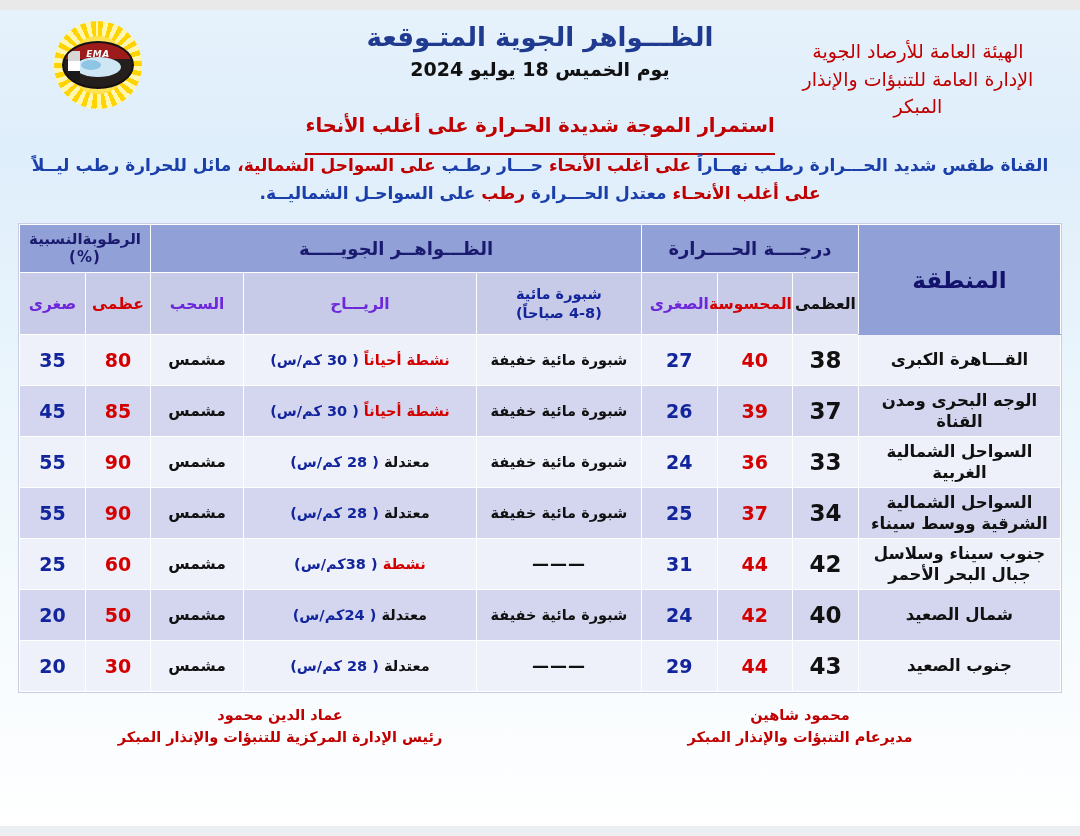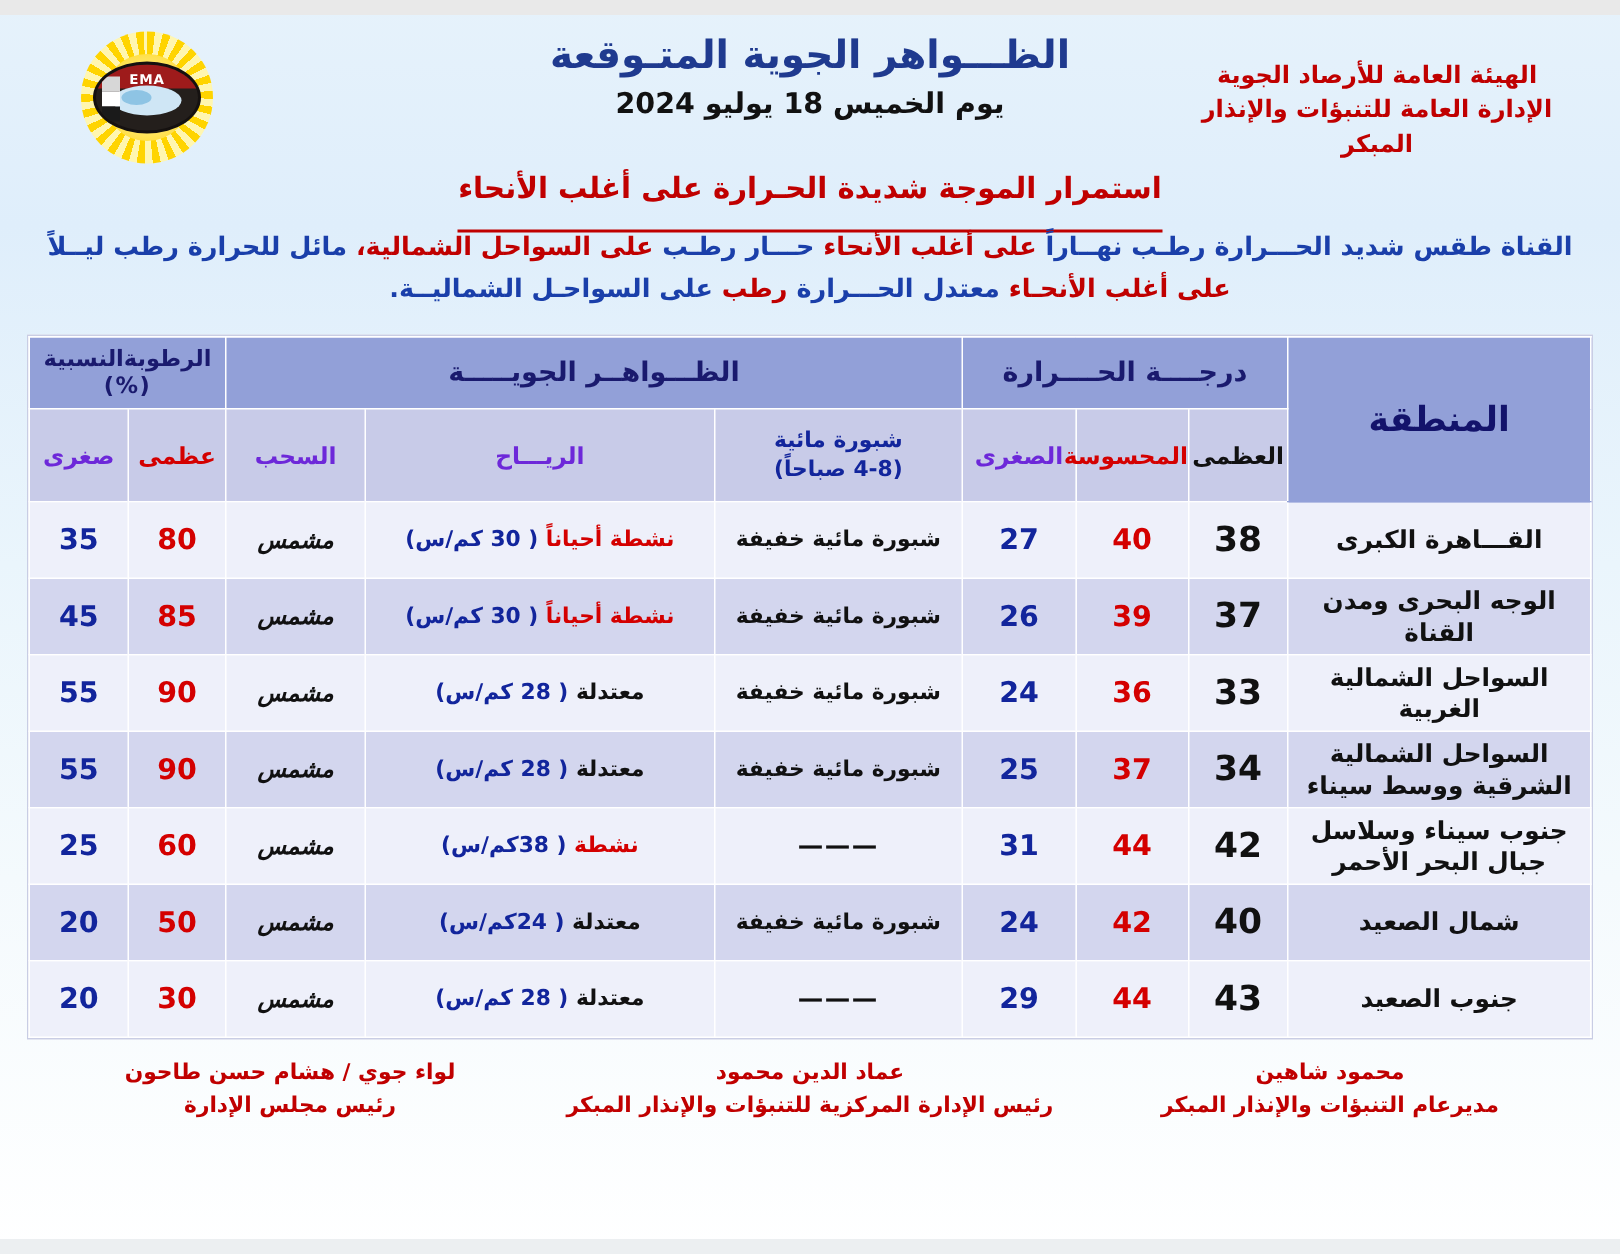--- a/index.html
+++ b/index.html
@@ -67,20 +67,21 @@
   }
   .badge {
     position: absolute;
     left: 50%; top: 50%;
     transform: translate(-50%,-50%);
     width: 72px; height: 48px;
     border-radius: 50%;
     background: #241f1c;
     border: 2px solid #151110;
     overflow: hidden;
+    font-style: italic;
   }
   .badge-red {
     position: absolute;
     left: 0; top: 0; right: 0;
     height: 16px;
     background: #9e1b1b;
   }
   .badge-cloud {
     position: absolute;
     left: 50%; top: 54%;
@@ -120,22 +121,22 @@
   .agency {
     position: absolute;
     top: 38px;
     right: 22px;
     text-align: center;
     line-height: 1.45;
     width: 280px;
   }
   .agency div {
     color: #c00000;
-    font-size: 16px;
-    font-weight: bold;
+    font-size: 19px;
+    font-weight: normal;
   }
 
   .title-block {
     position: absolute;
     top: 22px;
     left: 0; right: 0;
     text-align: center;
     pointer-events: none;
   }
   .main-title {
@@ -234,21 +235,21 @@
   }
   td.tmax { color: #111111; font-size: 23px; }
   td.tfeel { color: #d40000; font-size: 19px; }
   td.tmin { color: #12259c; font-size: 19px; }
   td.fog { color: #111111; font-size: 14.5px; }
   td.fog.dash { font-size: 17px; letter-spacing: 1px; }
   td.wind { font-size: 14.5px; }
   td.wind .w-red { color: #d40000; }
   td.wind .w-blue { color: #12259c; }
   td.wind .w-black { color: #111111; }
-  td.cloud { color: #111111; font-size: 15.5px; font-style: italic; }
+  td.cloud { color: #111111; font-size: 15.5px; }
   td.hmax { color: #d40000; font-size: 19px; }
   td.hmin { color: #12259c; font-size: 19px; }
 
   
   col.c-region { width: 193px; }
   col.c-tmax   { width: 63px; }
   col.c-tfeel  { width: 72px; }
   col.c-tmin   { width: 72px; }
   col.c-fog    { width: 158px; }
   col.c-wind   { width: 222px; }
@@ -442,20 +443,16 @@
 
   <div class="footer">
     <div class="sig">
       <div>محمود شاهين</div>
       <div>مديرعام التنبؤات والإنذار المبكر</div>
     </div>
     <div class="sig">
       <div>عماد الدين محمود</div>
       <div>رئيس الإدارة المركزية للتنبؤات والإنذار المبكر</div>
     </div>
-    <div class="sig">
-      <div>لواء جوي / هشام حسن طاحون</div>
-      <div>رئيس مجلس الإدارة</div>
-    </div>
   </div>
 
   <div class="bottombar"></div>
 </div>
 
 </body></html>

